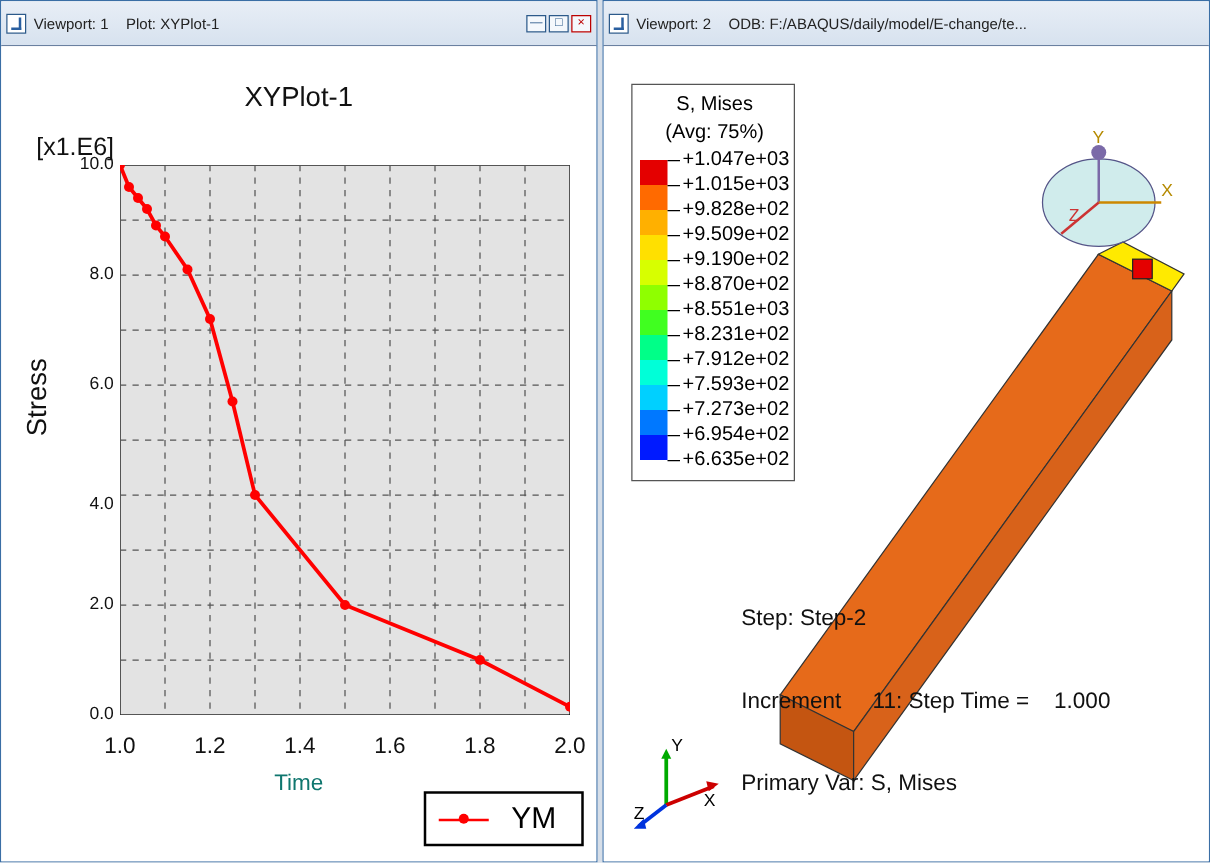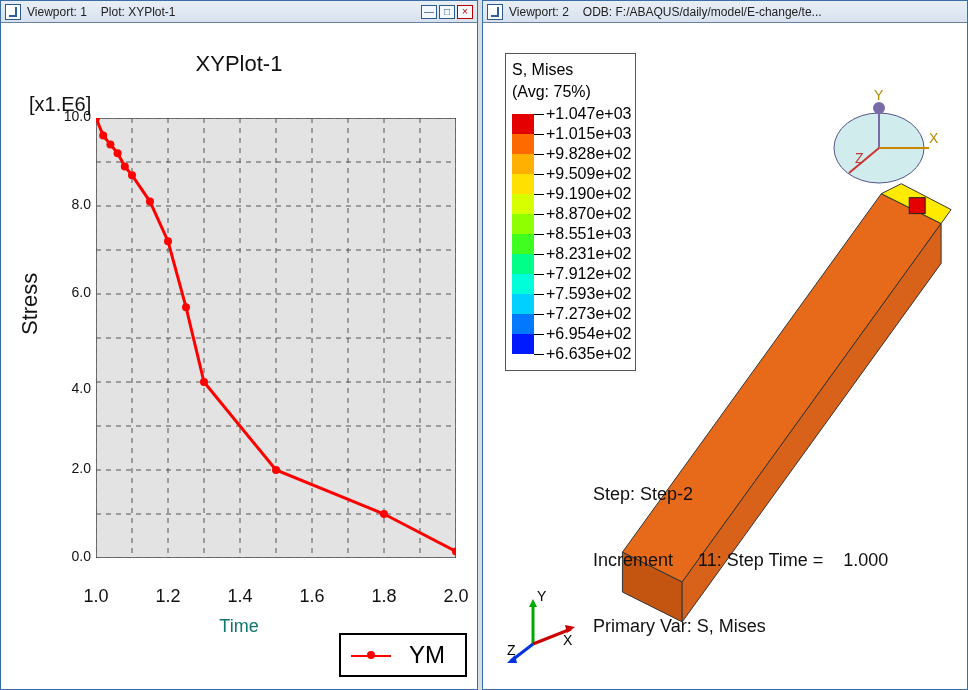--- a/index.html
+++ b/index.html
@@ -25,21 +25,21 @@
     border: 1px solid #3a6ea5;
     box-sizing: border-box;
     display: flex;
     flex-direction: column;
   }
   .pane-left { flex: 0 0 478px; }
   .pane-right{ flex: 1 1 auto; }
 
   
   .titlebar {
-    height: 22px;
+    height: 36px;
     background: linear-gradient(#e8eef6,#d7e2ef);
     border-bottom: 1px solid #6a80a0;
     display: flex;
     align-items: center;
     padding: 0 4px;
     font-size: 12px;
     color: #222;
     box-sizing: border-box;
     user-select: none;
   }
@@ -159,21 +159,21 @@
   .legend3d {
     position: absolute;
     left: 22px;
     top: 30px;
     border: 1px solid #555;
     background: #fff;
     padding: 6px 4px 6px 6px;
     font-size: 16px;
     line-height: 20px;
   }
-  .legend3d .hdr { margin-bottom: 2px; }
+  .legend3d .hdr { margin-bottom: 2px; text-align: center; }
   .legend3d .rows { display: flex; }
   .legend3d .colorcol { display:flex; flex-direction:column; margin-top:10px; }
   .legend3d .cblock { width: 22px; height: 20px; }
   .legend3d .valcol  { display:flex; flex-direction:column; }
   .legend3d .vrow { display:flex; align-items:center; height:20px;text-align:center; }
   .legend3d .tick { width:10px; height:1px; background:#000; margin:0 2px 0 0; }
   .legend3d .val  { }
 
   .triad {
     position: absolute;

